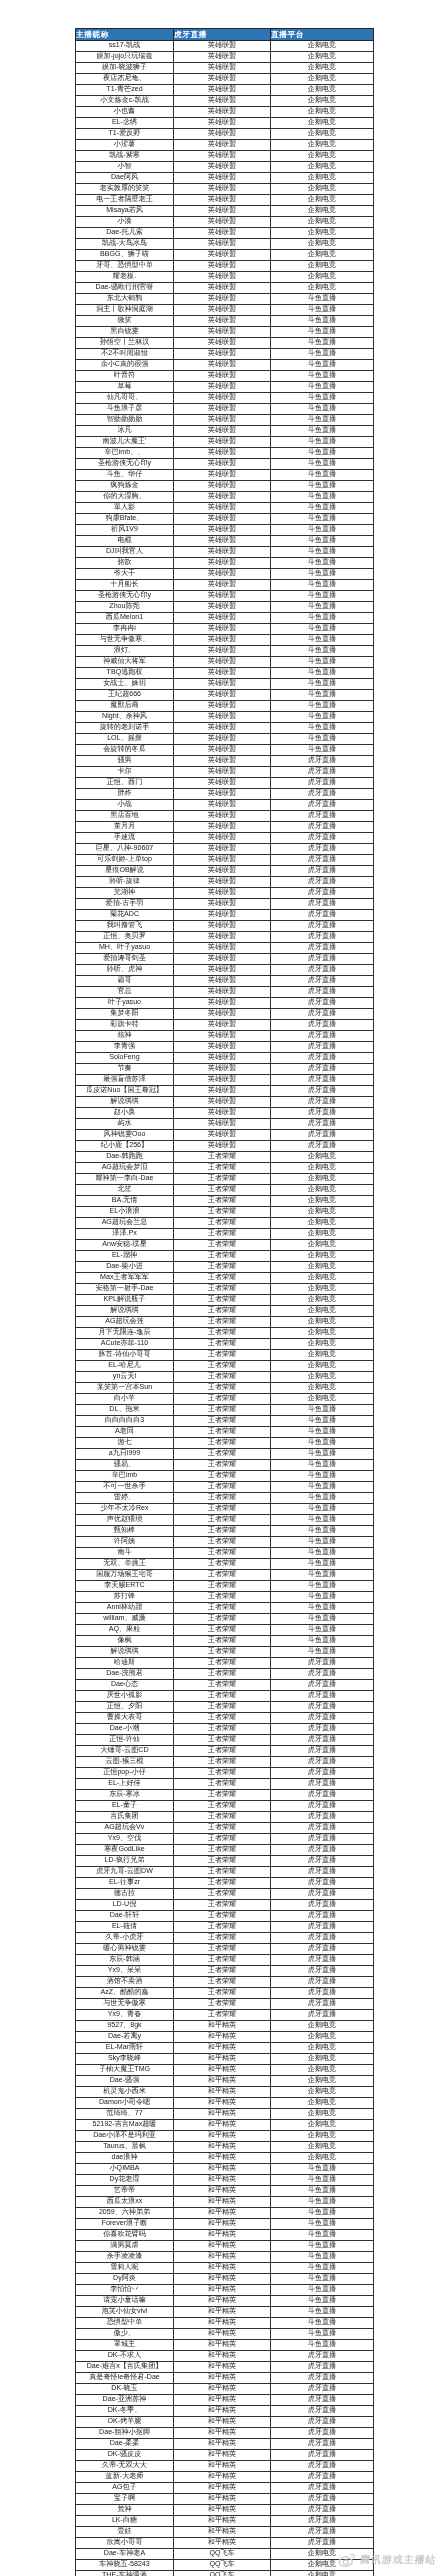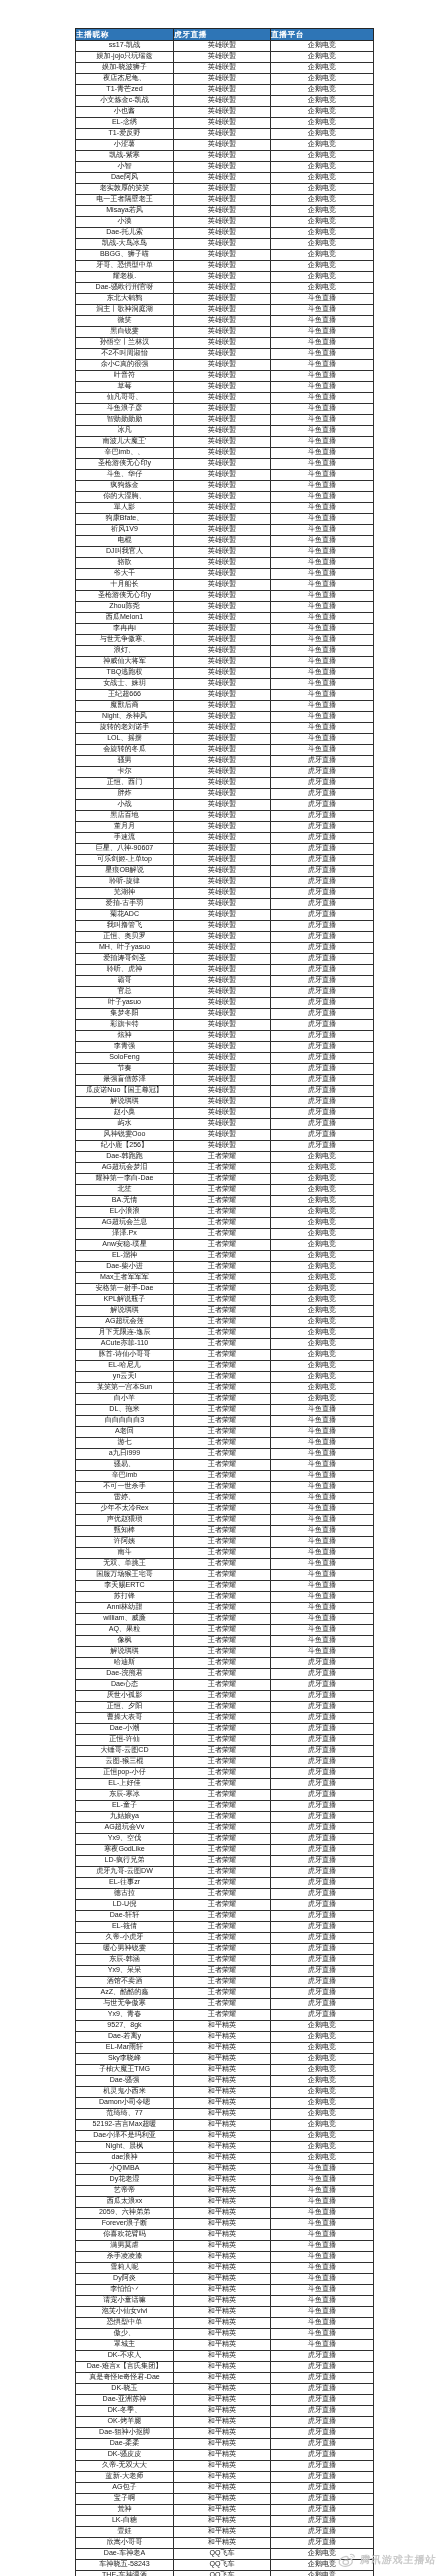--- a/index.html
+++ b/index.html
@@ -847,21 +847,21 @@
           <td>东辰-寒冰</td>
           <td>王者荣耀</td>
           <td>虎牙直播</td>
         </tr>
         <tr>
           <td>EL-童子</td>
           <td>王者荣耀</td>
           <td>虎牙直播</td>
         </tr>
         <tr>
-          <td>九姑娘ya</td>
+          <td>言氏集团</td>
           <td>王者荣耀</td>
           <td>虎牙直播</td>
         </tr>
         <tr>
           <td>AG超玩会Vv</td>
           <td>王者荣耀</td>
           <td>虎牙直播</td>
         </tr>
         <tr>
           <td>Yx9、空伐</td>
@@ -997,21 +997,21 @@
           <td>52192-吉言Max超暖</td>
           <td>和平精英</td>
           <td>企鹅电竞</td>
         </tr>
         <tr>
           <td>Dae小泽不是玛利亚</td>
           <td>和平精英</td>
           <td>企鹅电竞</td>
         </tr>
         <tr>
-          <td>Night、晨枫</td>
+          <td>Taurus、晨枫</td>
           <td>和平精英</td>
           <td>企鹅电竞</td>
         </tr>
         <tr>
           <td>dae浪神</td>
           <td>和平精英</td>
           <td>企鹅电竞</td>
         </tr>
         <tr>
           <td>小QIMBA</td>

